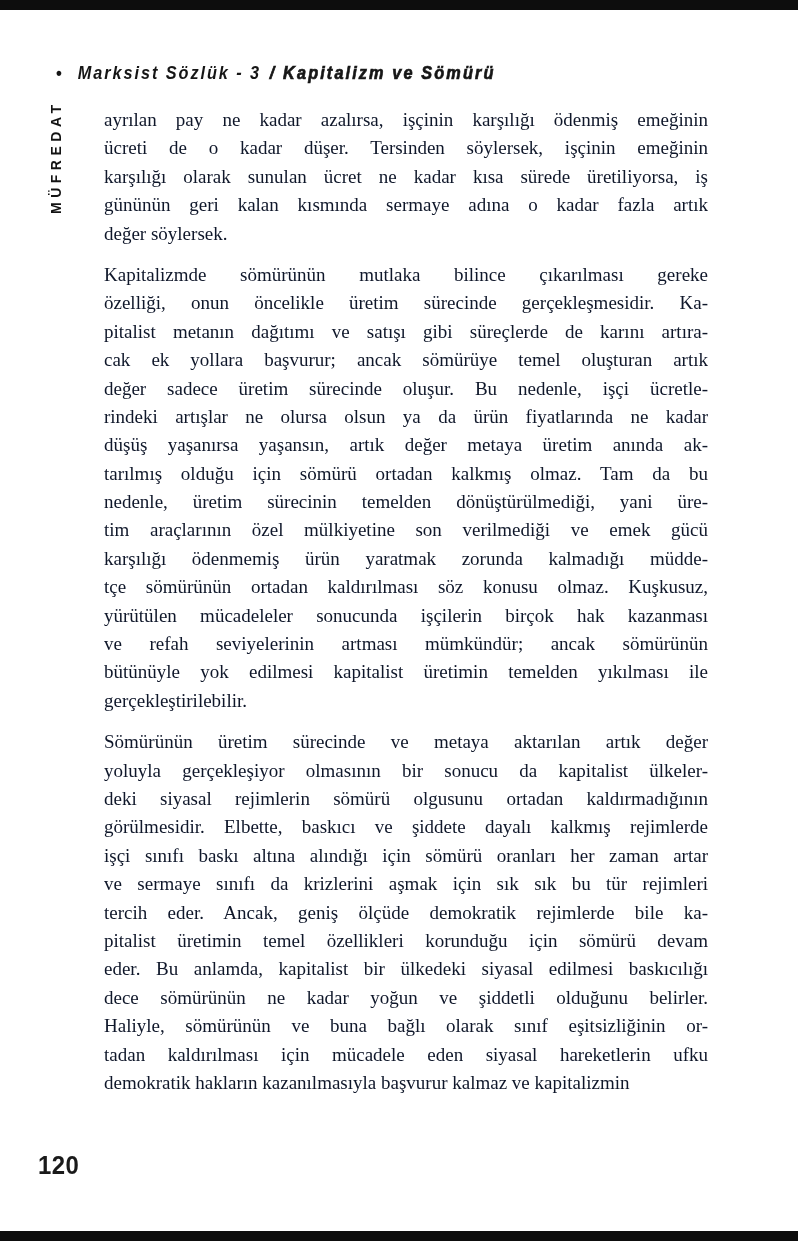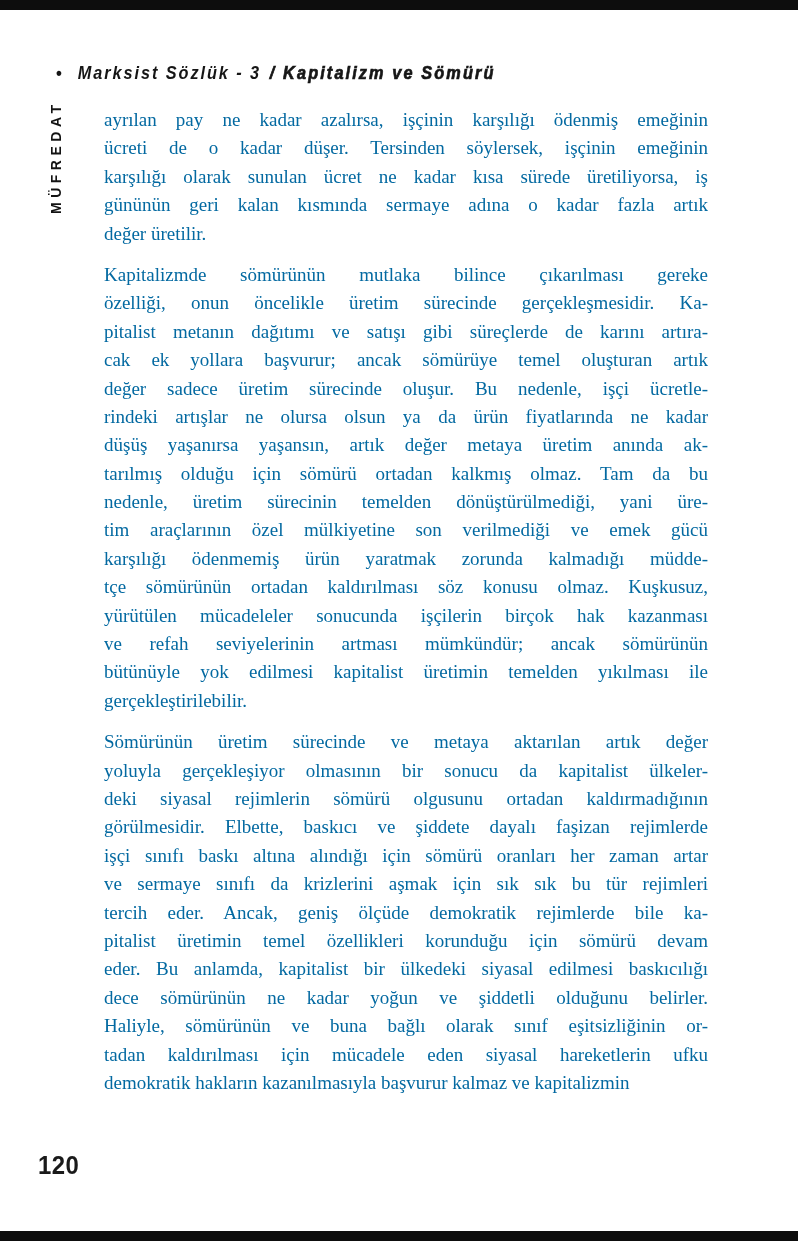--- a/index.html
+++ b/index.html
@@ -75,21 +75,21 @@
   }
 
   
   .body-text {
     position: absolute;
     left: 104px;
     top: 106px;
     width: 604px;
     font-size: 19px;
     line-height: 28.4px;
-    color: #0369a1;
+    color: #0f172a;
   }
   .paragraph { margin: 0 0 13px 0; }
   .paragraph:last-child { margin-bottom: 16px; }
   .line {
     text-align: justify;
     text-align-last: justify;
     white-space: normal;
     overflow: hidden;
     height: 28.4px;
   }
@@ -125,21 +125,21 @@
   </div>
 
   <div class="side-label">MÜFREDAT</div>
 
   <div class="body-text">
       <div class="paragraph">
         <div class="line">ayrılan pay ne kadar azalırsa, işçinin karşılığı ödenmiş emeğinin</div>
         <div class="line">ücreti de o kadar düşer. Tersinden söylersek, işçinin emeğinin</div>
         <div class="line">karşılığı olarak sunulan ücret ne kadar kısa sürede üretiliyorsa, iş</div>
         <div class="line">gününün geri kalan kısmında sermaye adına o kadar fazla artık</div>
-        <div class="line para-last">değer üretilir.</div>
+        <div class="line para-last">değer söylersek.</div>
       </div>
       <div class="paragraph">
         <div class="line">Kapitalizmde sömürünün mutlaka bilince çıkarılması gereke</div>
         <div class="line">özelliği, onun öncelikle üretim sürecinde gerçekleşmesidir. Ka-</div>
         <div class="line">pitalist metanın dağıtımı ve satışı gibi süreçlerde de karını artıra-</div>
         <div class="line">cak ek yollara başvurur; ancak sömürüye temel oluşturan artık</div>
         <div class="line">değer sadece üretim sürecinde oluşur. Bu nedenle, işçi ücretle-</div>
         <div class="line">rindeki artışlar ne olursa olsun ya da ürün fiyatlarında ne kadar</div>
         <div class="line">düşüş yaşanırsa yaşansın, artık değer metaya üretim anında ak-</div>
         <div class="line">tarılmış olduğu için sömürü ortadan kalkmış olmaz. Tam da bu</div>
@@ -149,21 +149,21 @@
         <div class="line">tçe sömürünün ortadan kaldırılması söz konusu olmaz. Kuşkusuz,</div>
         <div class="line">yürütülen mücadeleler sonucunda işçilerin birçok hak kazanması</div>
         <div class="line">ve refah seviyelerinin artması mümkündür; ancak sömürünün</div>
         <div class="line">bütünüyle yok edilmesi kapitalist üretimin temelden yıkılması ile</div>
         <div class="line para-last">gerçekleştirilebilir.</div>
       </div>
       <div class="paragraph">
         <div class="line">Sömürünün üretim sürecinde ve metaya aktarılan artık değer</div>
         <div class="line">yoluyla gerçekleşiyor olmasının bir sonucu da kapitalist ülkeler-</div>
         <div class="line">deki siyasal rejimlerin sömürü olgusunu ortadan kaldırmadığının</div>
-        <div class="line">görülmesidir. Elbette, baskıcı ve şiddete dayalı faşizan rejimlerde</div>
+        <div class="line">görülmesidir. Elbette, baskıcı ve şiddete dayalı kalkmış rejimlerde</div>
         <div class="line">işçi sınıfı baskı altına alındığı için sömürü oranları her zaman artar</div>
         <div class="line">ve sermaye sınıfı da krizlerini aşmak için sık sık bu tür rejimleri</div>
         <div class="line">tercih eder. Ancak, geniş ölçüde demokratik rejimlerde bile ka-</div>
         <div class="line">pitalist üretimin temel özellikleri korunduğu için sömürü devam</div>
         <div class="line">eder. Bu anlamda, kapitalist bir ülkedeki siyasal edilmesi baskıcılığı</div>
         <div class="line">dece sömürünün ne kadar yoğun ve şiddetli olduğunu belirler.</div>
         <div class="line">Haliyle, sömürünün ve buna bağlı olarak sınıf eşitsizliğinin or-</div>
         <div class="line">tadan kaldırılması için mücadele eden siyasal hareketlerin ufku</div>
         <div class="line para-last">demokratik hakların kazanılmasıyla başvurur kalmaz ve kapitalizmin</div>
       </div>

